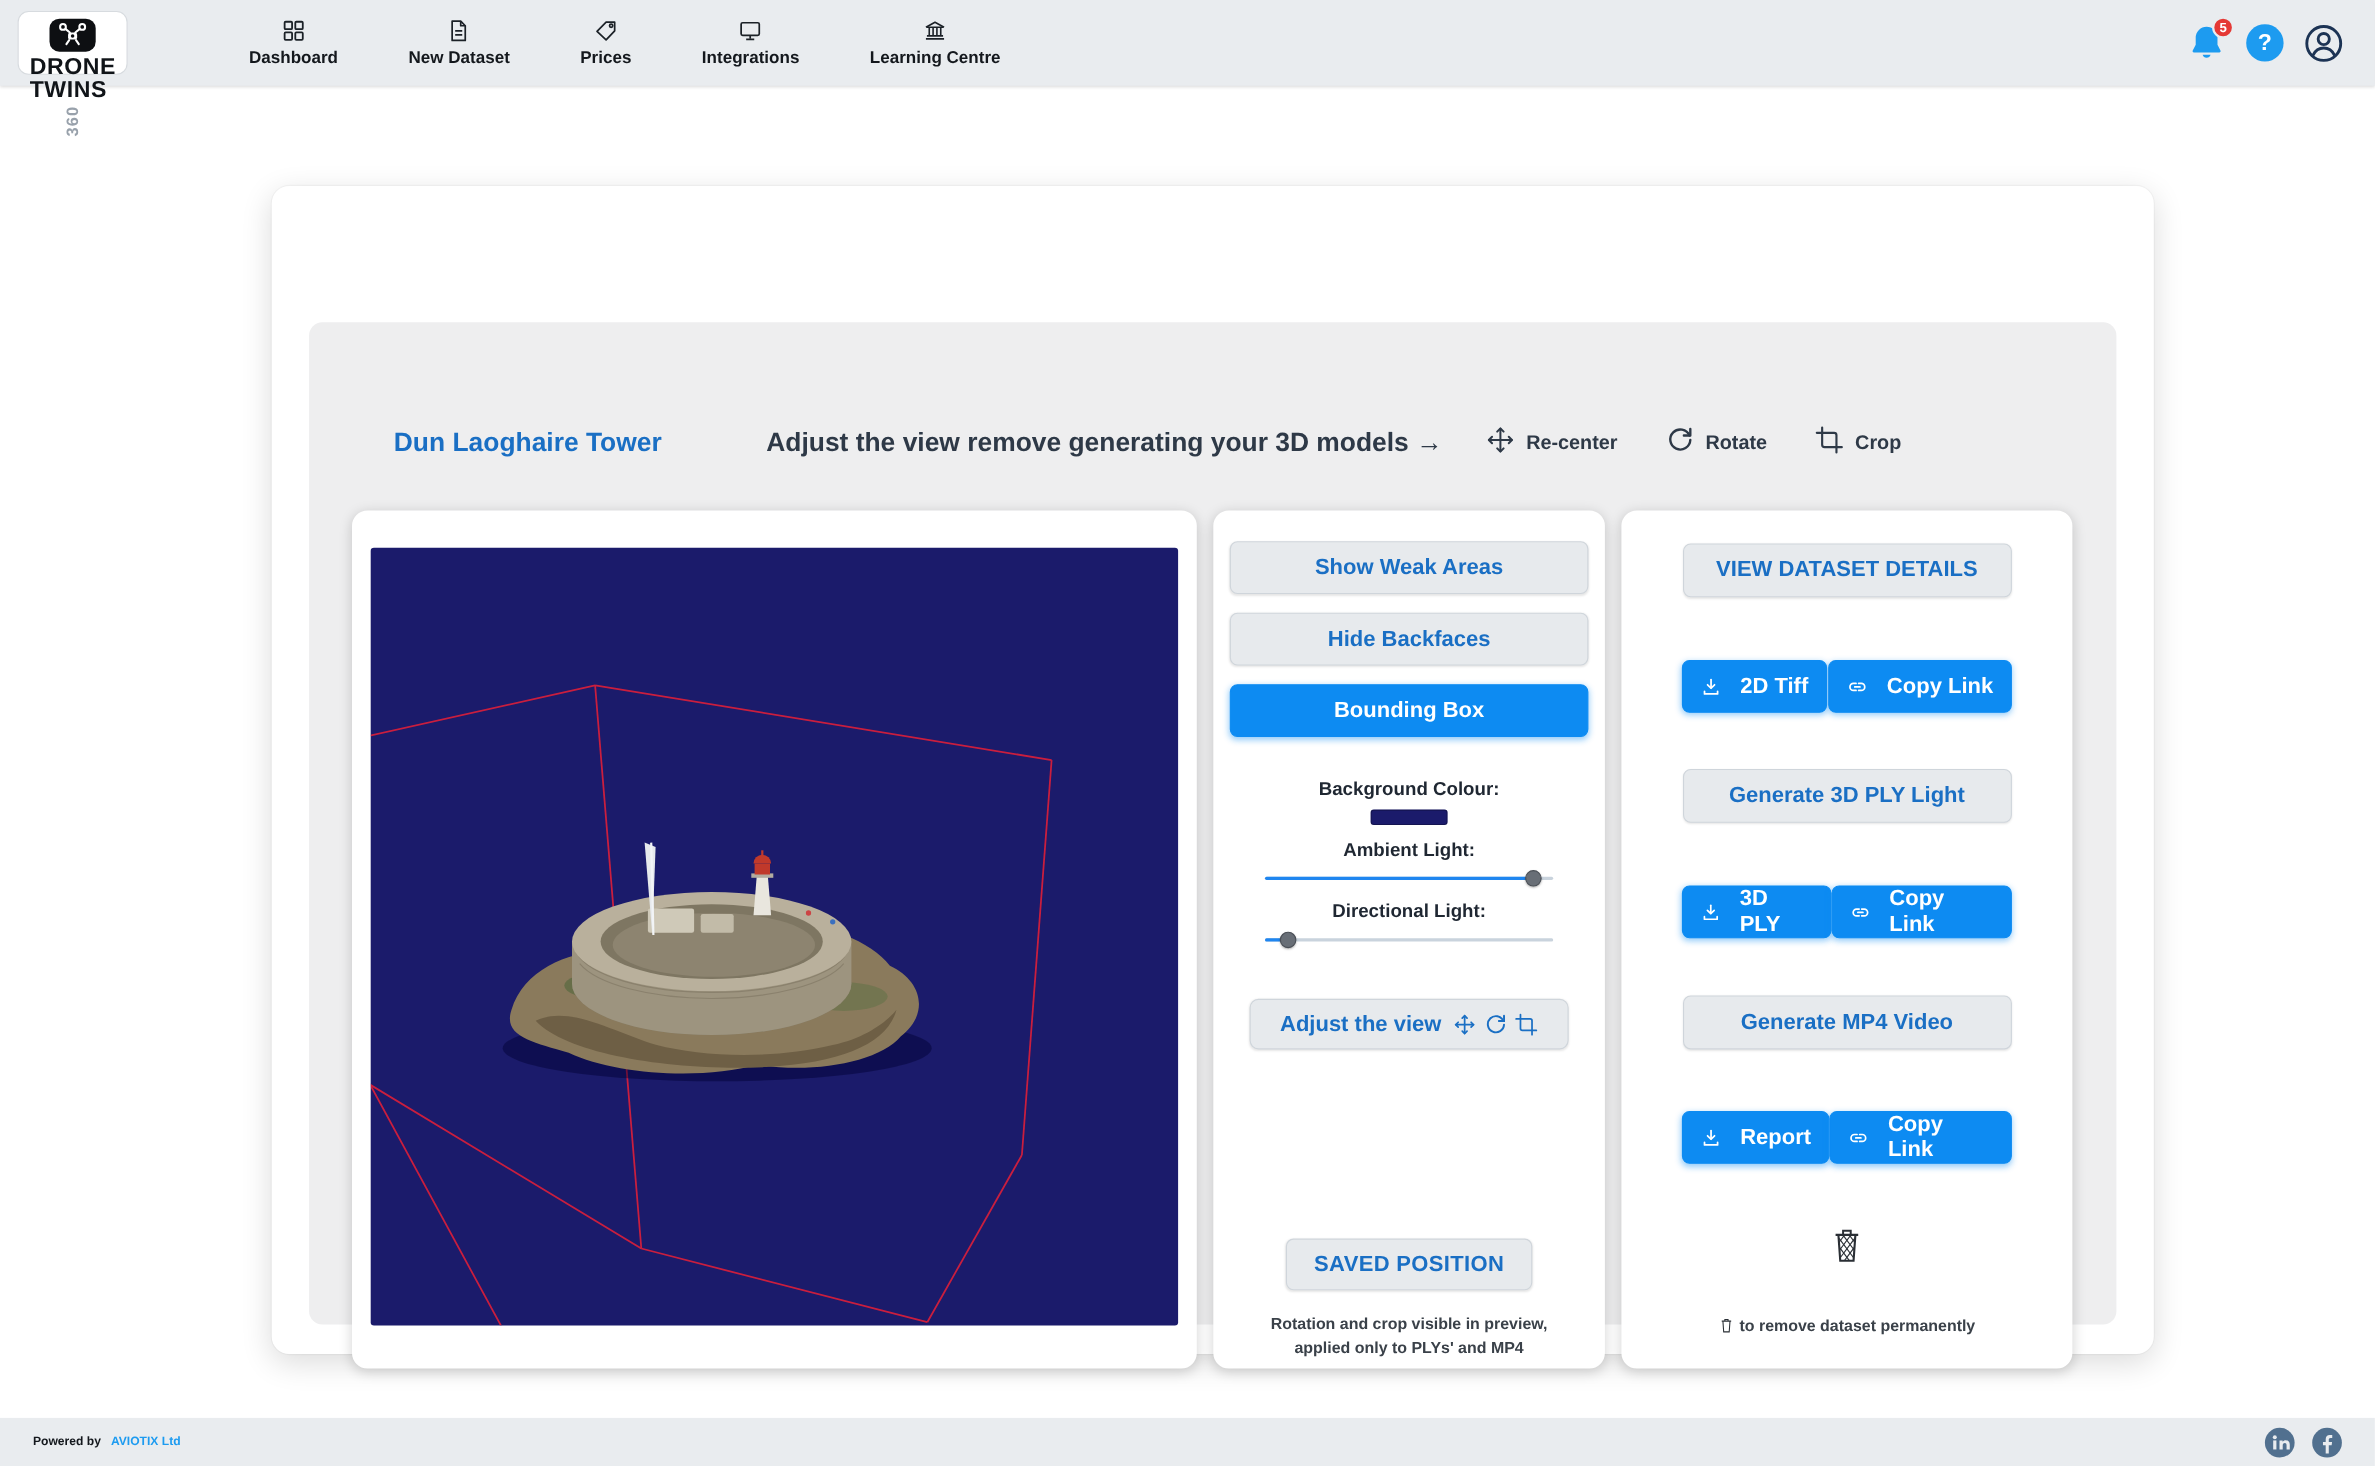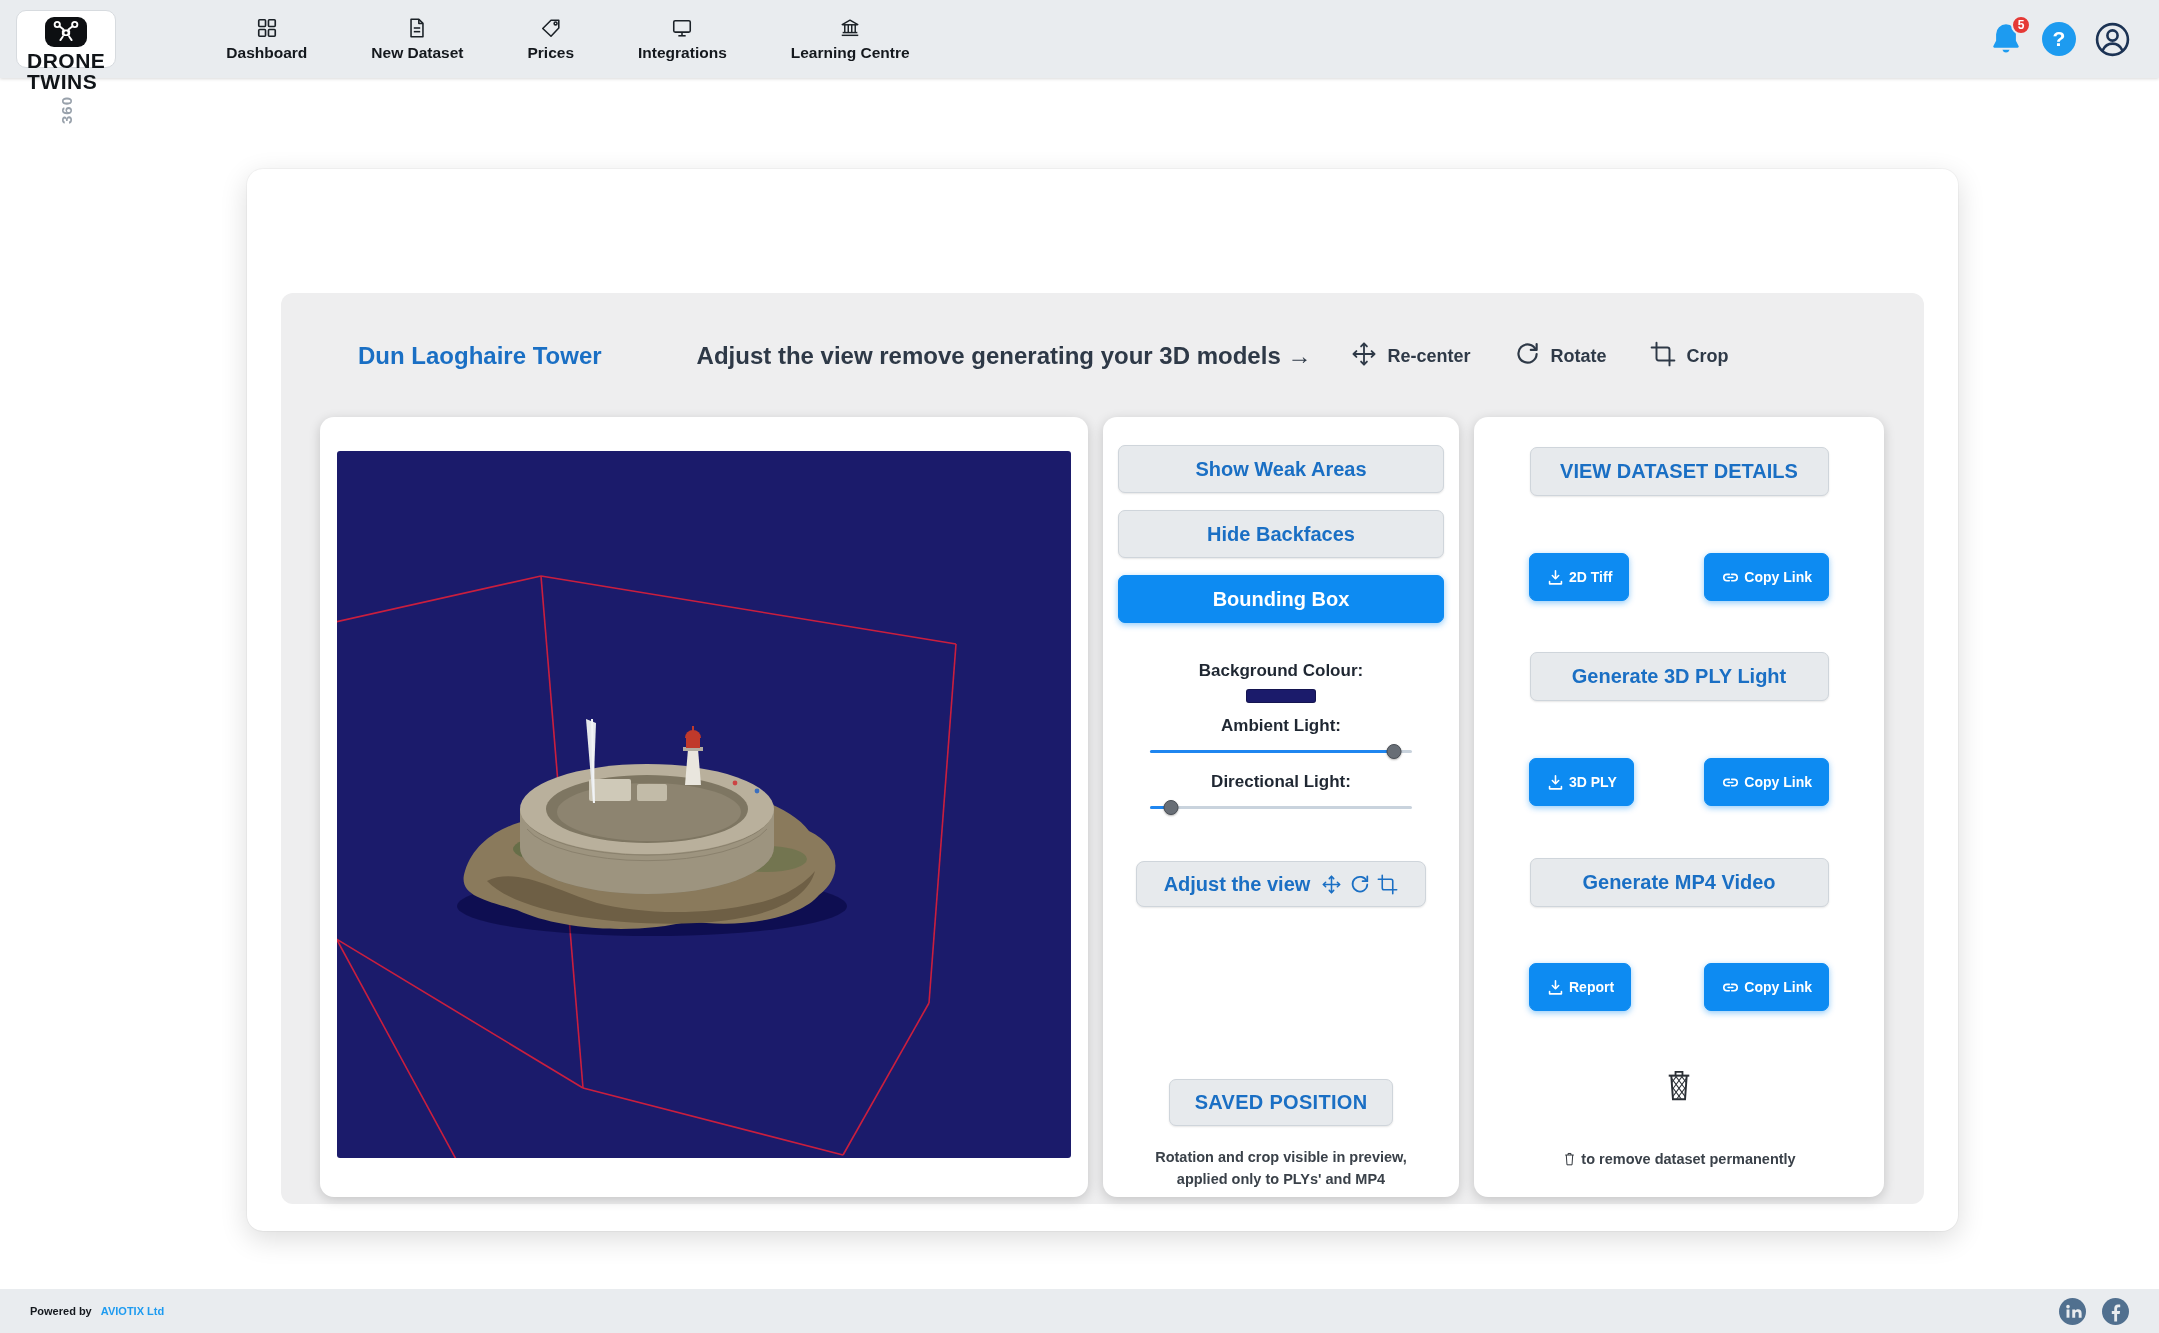--- a/index.html
+++ b/index.html
@@ -29,21 +29,21 @@
   .help-circle { width:34px; height:34px; border-radius:50%; background:#1d9bf0; color:#fff;
                  display:flex; align-items:center; justify-content:center; font-size:21px; font-weight:bold; cursor:pointer; }
   .avatar { width:37px; height:37px; color:#1c3354; cursor:pointer; }
   .avatar svg { width:37px; height:37px; }
 
   
   .outer-card { position:absolute; left:247px; top:169px; width:1711px; height:1062px; background:#fff;
                 border-radius:16px; box-shadow:0 8px 28px rgba(0,0,0,.14), 0 0 0 1px rgba(0,0,0,.03); }
   .gray-panel { position:absolute; left:34px; right:34px; top:124px; bottom:27px; background:#eeeeef; border-radius:12px; }
 
-  .panel-header { display:flex; align-items:center; padding-top:48px; }
+  .panel-header { display:flex; align-items:center; padding-top:48px;margin-top:46px; }
   .dataset-title { margin-left:77px; font-size:24px; font-weight:bold; color:#1a6fc4; }
   .instruction { margin-left:95px; font-size:24px; font-weight:bold; color:#2e3947; }
   .tools { display:flex; gap:44px; margin-left:40px; align-items:center; }
   .tool-btn { display:flex; align-items:center; gap:10px; cursor:pointer; color:#2e3947; }
   .tool-btn svg { width:26px; height:26px; }
   .tool-label { font-size:18px; font-weight:bold; color:#2e3947; }
 
   .columns { display:flex; margin:46px 0 0 39px; gap:15px; }
   .card { background:#fff; border-radius:14px; box-shadow:0 3px 12px rgba(0,0,0,.18); }
 
@@ -70,21 +70,21 @@
   .adjust-btn { margin-top:46px; width:290px; height:46px; font-size:20px; gap:11px; border-radius:8px; }
   .adjust-btn svg { width:21px; height:21px; }
   .adjust-icons { display:flex; gap:7px; align-items:center; color:#1a6fc4; }
   .saved-btn { margin-top:172px; width:224px; height:47px; font-size:20px; letter-spacing:.3px; }
   .footnote { margin-top:20px; font-size:14.5px; font-weight:bold; color:#3a4149; text-align:center; line-height:1.55; }
 
   
   .exports-card { width:410px; height:780px; padding-top:30px; display:flex; flex-direction:column; align-items:center; }
   .wide-btn { width:299px; height:49px; font-size:20px; }
   .btn-row { margin-top:57px; width:300px; display:flex; justify-content:space-between; }
-  .sm-btn { height:48px; font-size:14px; padding:0 16px; gap:4px; }
+  .sm-btn { height:48px; font-size:20px; padding:0 16px; gap:17px; }
   .sm-btn svg { width:19px; height:19px; }
   .gen-btn { margin-top:51px; }
   .gen-btn.mp4 { margin-top:52px; }
   .row2 { margin-top:57px; }
   .row3 { margin-top:56px; }
   .trash-wrap { margin-top:55px; width:36px; height:36px; color:#2a2f35; cursor:pointer; }
   .trash-wrap svg { width:36px; height:36px; }
   .exp-footnote { margin-top:46px; font-size:14.5px; font-weight:bold; color:#3a4149; text-align:center; line-height:1.6; padding:0 24px; }
   .inline-trash { display:inline-block; width:15px; height:15px; vertical-align:-2px; color:#2a2f35; }
   .inline-trash svg { width:15px; height:15px; }

